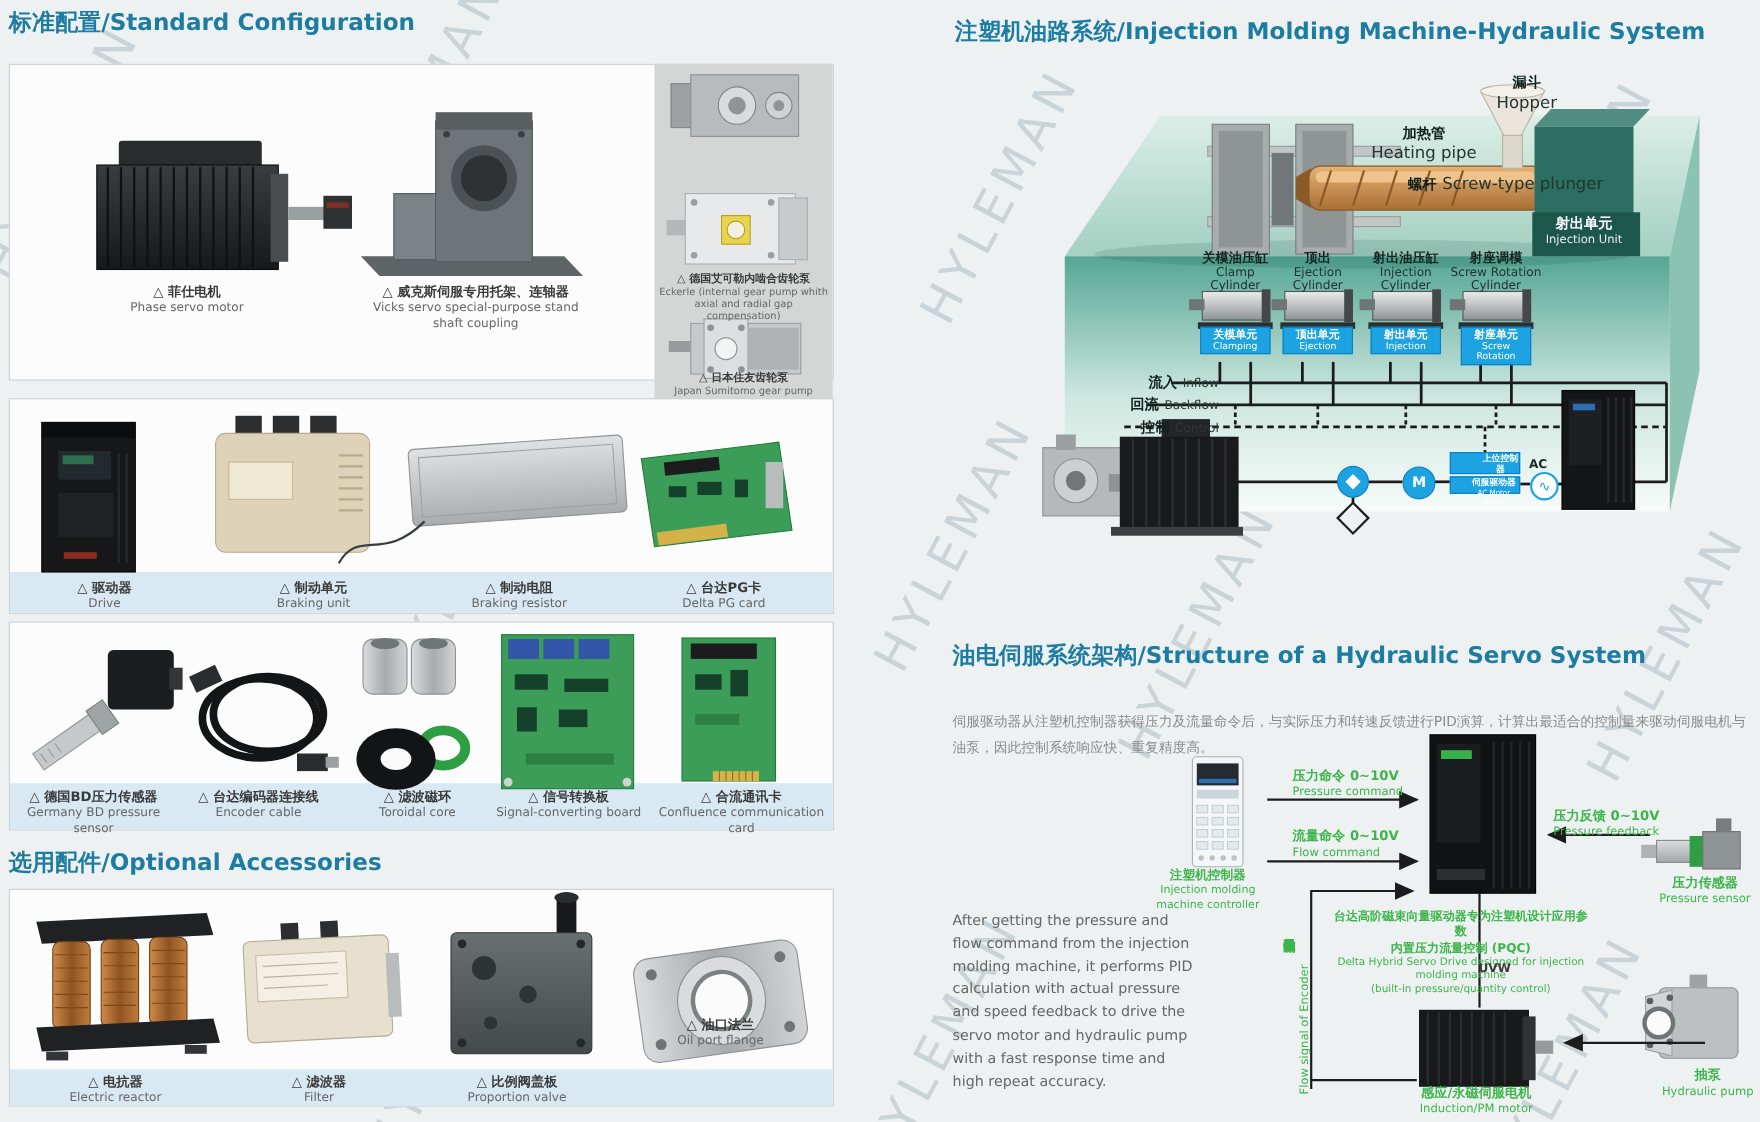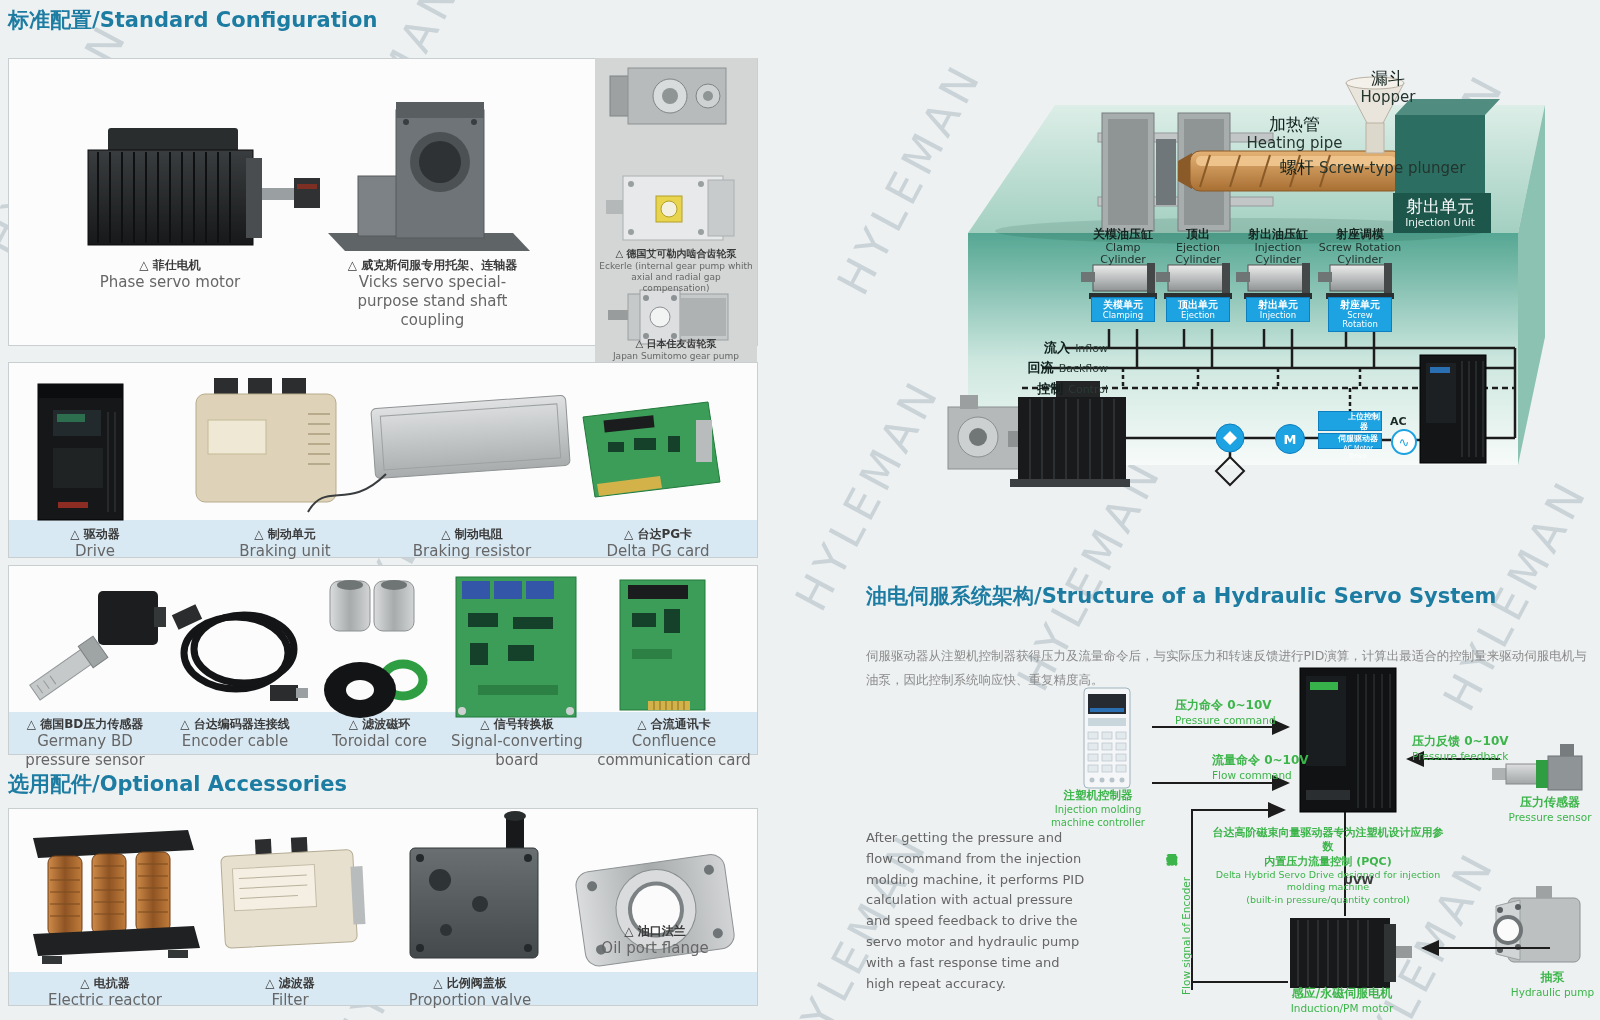--- a/index.html
+++ b/index.html
@@ -4,25 +4,25 @@
 <style>
   html,body{margin:0;padding:0;}
   .page{position:relative;width:1600px;height:1020px;background:#eef1f2;overflow:hidden;
         font-family:"DejaVu Sans","Liberation Sans",sans-serif;color:#333;}
   .panel{position:absolute;background:#fcfcfc;border:1px solid #c9ced1;box-sizing:border-box;}
   .strip{position:absolute;background:#d9e9f3;}
   .pumpstrip{position:absolute;background:#d4d6d6;}
   .sec-title{position:absolute;font-size:21px;font-weight:bold;color:#1d7ca2;white-space:nowrap;}
   .cap{position:absolute;text-align:center;line-height:1.25;}
   .cap .cn{font-size:12px;font-weight:bold;color:#3a3a3a;}
-  .cap .en{font-size:15px;color:#666;}
+  .cap .en{font-size:11px;color:#666;}
   .cap.small .cn{font-size:10px;}
   .cap.small .en{font-size:9px;}
   .dlabel{position:absolute;text-align:center;line-height:1.2;}
-  .dlabel .cn{font-size:17px;font-weight:normal;color:#10201c;}
+  .dlabel .cn{font-size:13px;font-weight:bold;color:#10201c;}
   .dlabel .en{font-size:15px;color:#24342e;}
   .cyl-label{position:absolute;text-align:center;line-height:1.15;}
   .cyl-label .cn{font-size:12px;font-weight:bold;color:#142520;}
   .cyl-label .en{font-size:11px;color:#22332d;}
   .unit-box{position:absolute;width:64px;background:#1da2e2;border:1px solid #0c7fc0;
             color:#fff;text-align:center;box-sizing:border-box;padding:1px 0;}
   .unit-box .cn{font-size:10px;font-weight:bold;line-height:1.2;}
   .unit-box .en{font-size:8.5px;line-height:1.1;}
   .flow-label{position:absolute;width:88px;text-align:right;white-space:nowrap;}
   .flow-label .cn{font-size:13px;font-weight:bold;color:#10201c;}
@@ -64,20 +64,21 @@
   <div class="wm" style="left:872px;top:252px;">HYLEMAN</div>
   <div class="wm" style="left:830px;top:568px;">HYLEMAN</div>
   <div class="wm" style="left:1395px;top:262px;">HYLEMAN</div>
   <div class="wm" style="left:1052px;top:648px;">HYLEMAN</div>
   <div class="wm" style="left:1478px;top:668px;">HYLEMAN</div>
   <div class="wm" style="left:818px;top:1022px;">HYLEMAN</div>
   <div class="wm" style="left:1385px;top:1040px;">HYLEMAN</div>
 
   <div class="sec-title" style="left:8px;top:6px;">标准配置/Standard Configuration</div>
   <div class="sec-title" style="left:8px;top:770px;">选用配件/Optional Accessories</div>
+  <div class="sec-title" style="left:868px;top:14px;">注塑机油路系统/Injection Molding Machine-Hydraulic System</div>
   <div class="sec-title" style="left:866px;top:582px;">油电伺服系统架构/Structure of a Hydraulic Servo System</div>
 
   <div class="panel" style="left:8px;top:58px;width:750px;height:288px;"></div>
   <div class="pumpstrip" style="left:595px;top:58px;width:162px;height:310px;"></div>
   <div class="panel" style="left:8px;top:362px;width:750px;height:196px;"></div>
   <div class="strip" style="left:9px;top:520px;width:748px;height:37px;"></div>
   <div class="panel" style="left:8px;top:565px;width:750px;height:190px;"></div>
   <div class="strip" style="left:9px;top:712px;width:748px;height:42px;"></div>
   <div class="panel" style="left:8px;top:808px;width:750px;height:198px;"></div>
   <div class="strip" style="left:9px;top:972px;width:748px;height:33px;"></div>
@@ -695,21 +696,21 @@
       <line x1="332" y1="322" x2="428" y2="322"></line>
       <line x1="485" y1="152" x2="485" y2="256"></line>
       <line x1="690" y1="288" x2="563" y2="288" marker-end="url(#ah)"></line>
     </g>
   </svg>
 
   <div class="glabel left" style="left:1175px;top:698px;width:140px;">
     <span class="cn">压力命令 0~10V</span>
       <span class="en">Pressure command</span>
   </div>
-  <div class="glabel left" style="left:1212px;top:753px;width:140px;">
+  <div class="glabel left" style="left:1175px;top:753px;width:140px;">
     <span class="cn">流量命令 0~10V</span>
       <span class="en">Flow command</span>
   </div>
   <div class="glabel left" style="left:1412px;top:734px;width:135px;">
     <span class="cn">压力反馈 0~10V</span>
       <span class="en">Pressure feedback</span>
   </div>
   <div class="glabel" style="left:1048px;top:788px;width:100px;">
     <span class="cn" style="font-size:11.5px;">注塑机控制器</span>
     <span class="en" style="font-size:10px;">Injection molding machine controller</span>

